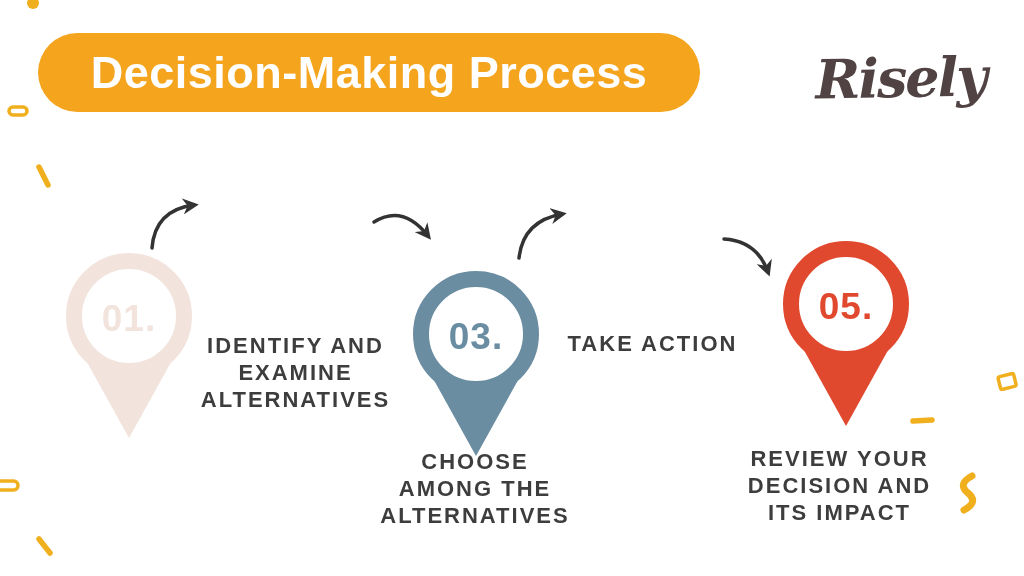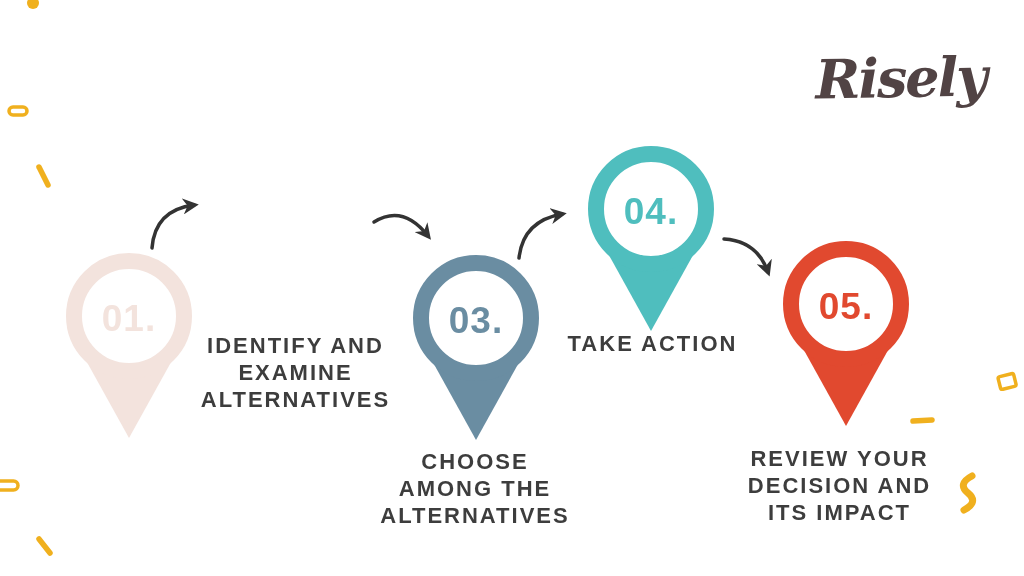--- a/index.html
+++ b/index.html
@@ -46,47 +46,43 @@
   .arrow{fill:none;stroke:var(--arrow);stroke-width:3.5;stroke-linecap:round;}
   .ah{fill:var(--arrow);}
   .confetti-fill{fill:var(--confetti);stroke:none;}
   .confetti-stroke{fill:none;stroke:var(--confetti);stroke-linecap:round;}
 </style>
 </head>
 <body>
 
 <div class="canvas">
 
+  <div class="banner">
+    <span class="banner-text">Decision-Making Process</span>
+  </div>
 
   <div class="logo">Risely</div>
 
   <div class="pin" style="left: 54px; top: 246px; --pin-color: #F3E3DD;">
     <svg viewBox="0 0 150 200">
       <path class="tail" d="M24,100 L126,100 L75,192 Z"></path>
       <circle class="ring" cx="75" cy="70" r="55"></circle>
       <text class="pin-num" x="75" y="72">01.</text>
     </svg>
   </div>
 
 
-  <div class="pin" style="left: 401px; top: 248px; --pin-color: #6A8DA2;">
+  <div class="pin" style="left: 401px; top: 264px; --pin-color: #6A8DA2;">
     <svg viewBox="0 0 150 200">
       <path class="tail" d="M24,100 L126,100 L75,192 Z"></path>
       <circle class="ring" cx="75" cy="70" r="55"></circle>
       <text class="pin-num" x="75" y="72">03.</text>
     </svg>
   </div>
 
-  <div class="pin" style="left: 576px; top: 139px; --pin-color: #4FBEBE;">
-    <svg viewBox="0 0 150 200">
-      <path class="tail" d="M24,100 L126,100 L75,192 Z"></path>
-      <circle class="ring" cx="75" cy="70" r="55"></circle>
-      <text class="pin-num" x="75" y="72">04.</text>
-    </svg>
-  </div>
 
   <div class="pin" style="left: 771px; top: 234px; --pin-color: #E1492F;">
     <svg viewBox="0 0 150 200">
       <path class="tail" d="M24,100 L126,100 L75,192 Z"></path>
       <circle class="ring" cx="75" cy="70" r="55"></circle>
       <text class="pin-num" x="75" y="72">05.</text>
     </svg>
   </div>
 
   <div class="step-label" style="left:183px;top:333px;width:225px;">IDENTIFY AND

